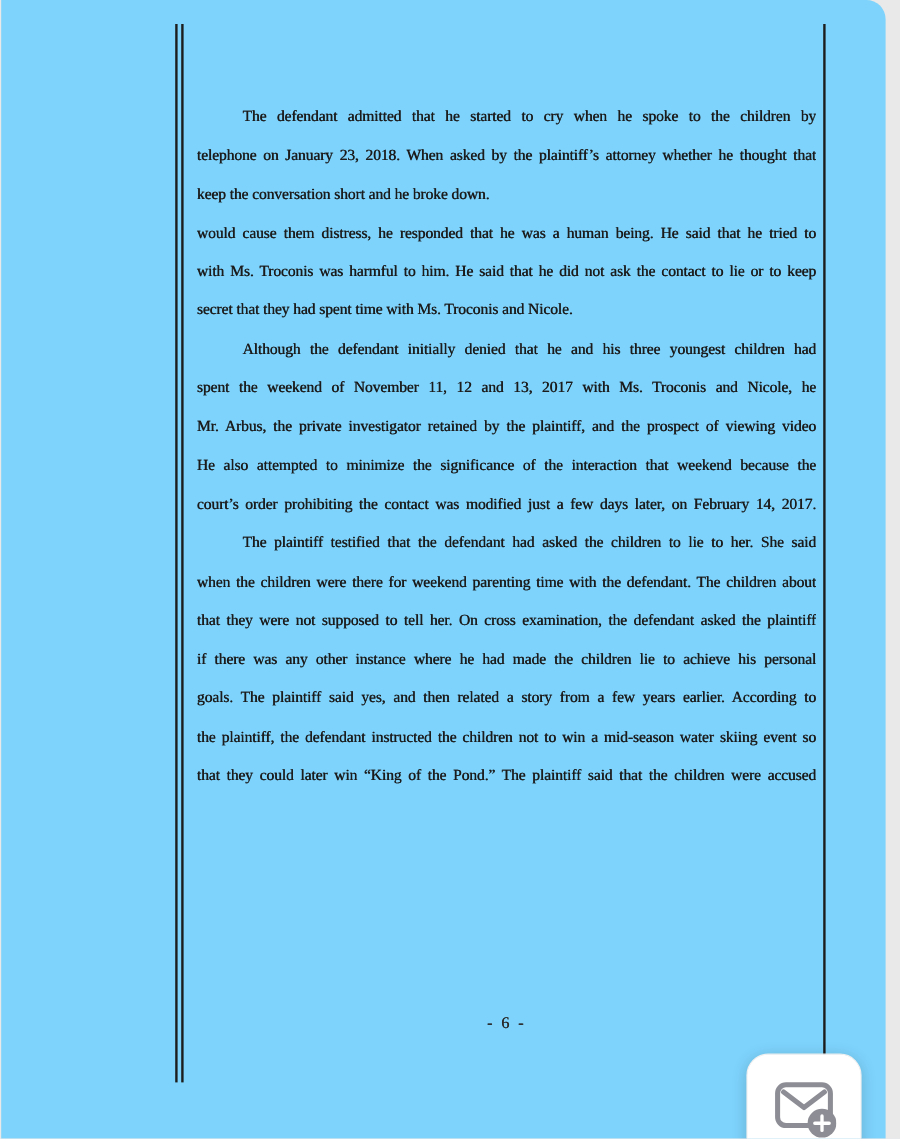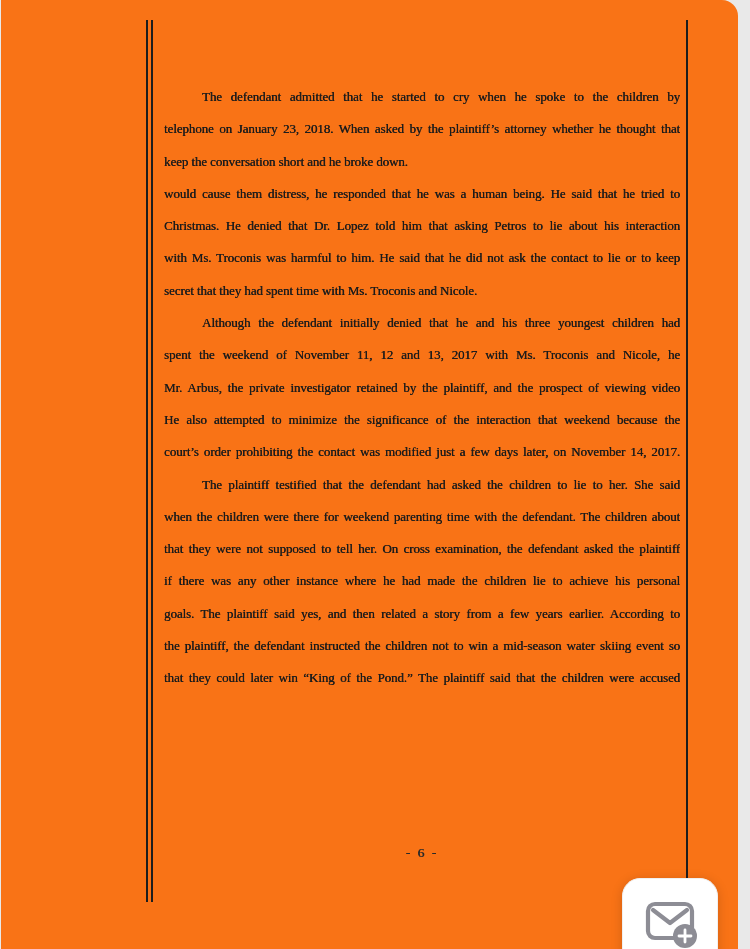--- a/index.html
+++ b/index.html
@@ -9,21 +9,21 @@
     width: 750px;
     height: 949px;
     overflow: hidden;
     background: #e9e9e9;
     font-family: "Liberation Serif", "DejaVu Serif", serif;
   }
   
   #page-card {
     position: absolute;
     left: 1px; top: 0; bottom: 0; right: 12px;
-    background: #f97316;
+    background: #7dd3fc;
     border-top-right-radius: 16px;
   }
   
   .vrule { position: absolute; background: #1d1d1d; }
   #left-rule-1  { left: 145px; top: 20px; width: 2px; height: 882px; }
   #left-rule-2  { left: 150px; top: 20px; width: 1.6px; height: 882px; }
   #right-rule   { left: 685px; top: 20px; width: 1.8px; height: 882px; }
   
   #text-column {
     position: absolute;
@@ -76,29 +76,28 @@
     <div class="vrule" id="left-rule-2"></div>
     <div class="vrule" id="right-rule"></div>
 
     <div id="text-column">
 
       <div class="ln first">The defendant admitted that he started to cry when he spoke to the children by</div>
       <div class="ln">telephone on January 23, 2018.  When asked by the plaintiff’s attorney whether he thought that</div>
       <div class="ln plast">keep the conversation short and he broke down.</div>
       <div class="ln">would cause them distress, he responded that he was a human being.  He said that he tried to</div>
 
-      <div class="ln">Christmas.  He denied that Dr. Lopez told him that asking Petros to lie about his interaction</div>
       <div class="ln">with Ms. Troconis was harmful to him.  He said that he did not ask the contact to lie or to keep</div>
       <div class="ln plast">secret that they had spent time with Ms. Troconis and Nicole.</div>
 
       <div class="ln first">Although the defendant initially denied that he and his three youngest children had</div>
       <div class="ln">spent the weekend of November 11, 12 and 13, 2017 with Ms. Troconis and Nicole, he</div>
       <div class="ln">Mr. Arbus, the private investigator retained by the plaintiff, and the prospect of viewing video</div>
       <div class="ln">He also attempted to minimize the significance of the interaction that weekend because the</div>
-      <div class="ln">court’s order prohibiting the contact was modified just a few days later, on November 14, 2017.</div>
+      <div class="ln">court’s order prohibiting the contact was modified just a few days later, on February 14, 2017.</div>
 
       <div class="ln first">The plaintiff testified that the defendant had asked the children to lie to her.  She said</div>
       <div class="ln">when the children were there for weekend parenting time with the defendant.  The children about</div>
       <div class="ln">that they were not supposed to tell her.  On cross examination, the defendant asked the plaintiff</div>
       <div class="ln">if there was any other instance where he had made the children lie to achieve his personal</div>
       <div class="ln">goals.  The plaintiff said yes, and then related a story from a few years earlier.  According to</div>
       <div class="ln">the plaintiff, the defendant instructed the children not to win a mid-season water skiing event so</div>
       <div class="ln">that they could later win “King of the Pond.”  The plaintiff said that the children were accused</div>
     </div>
 

